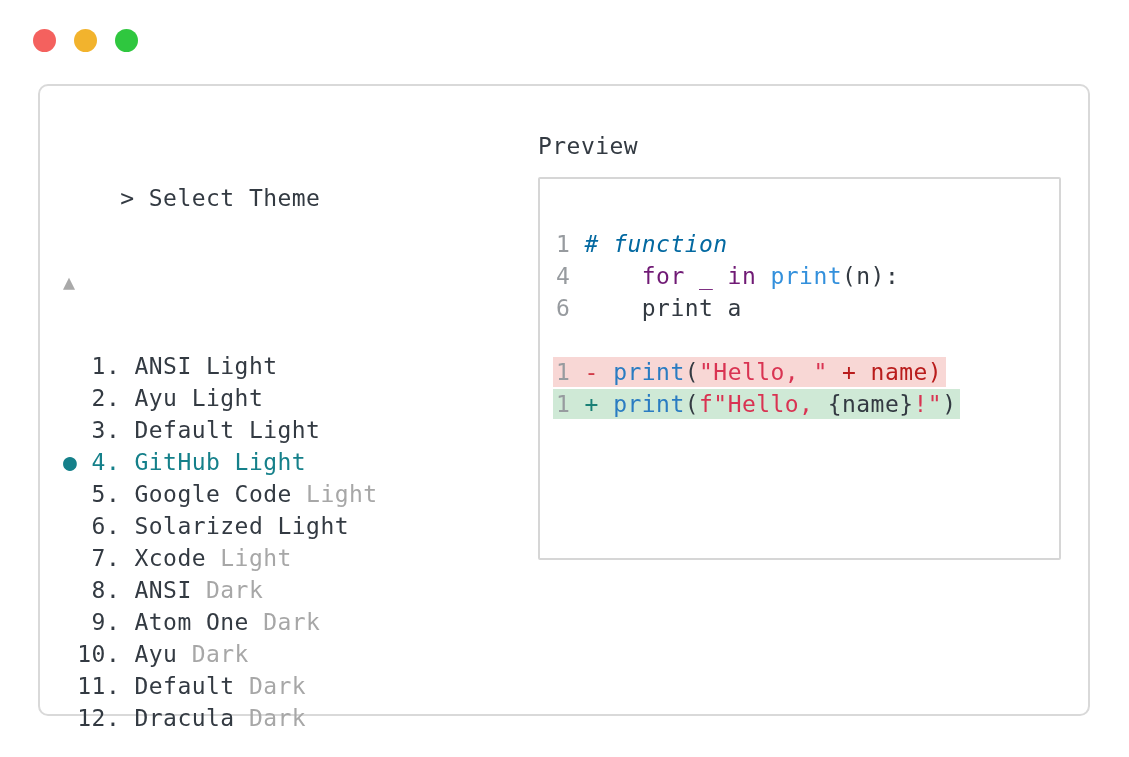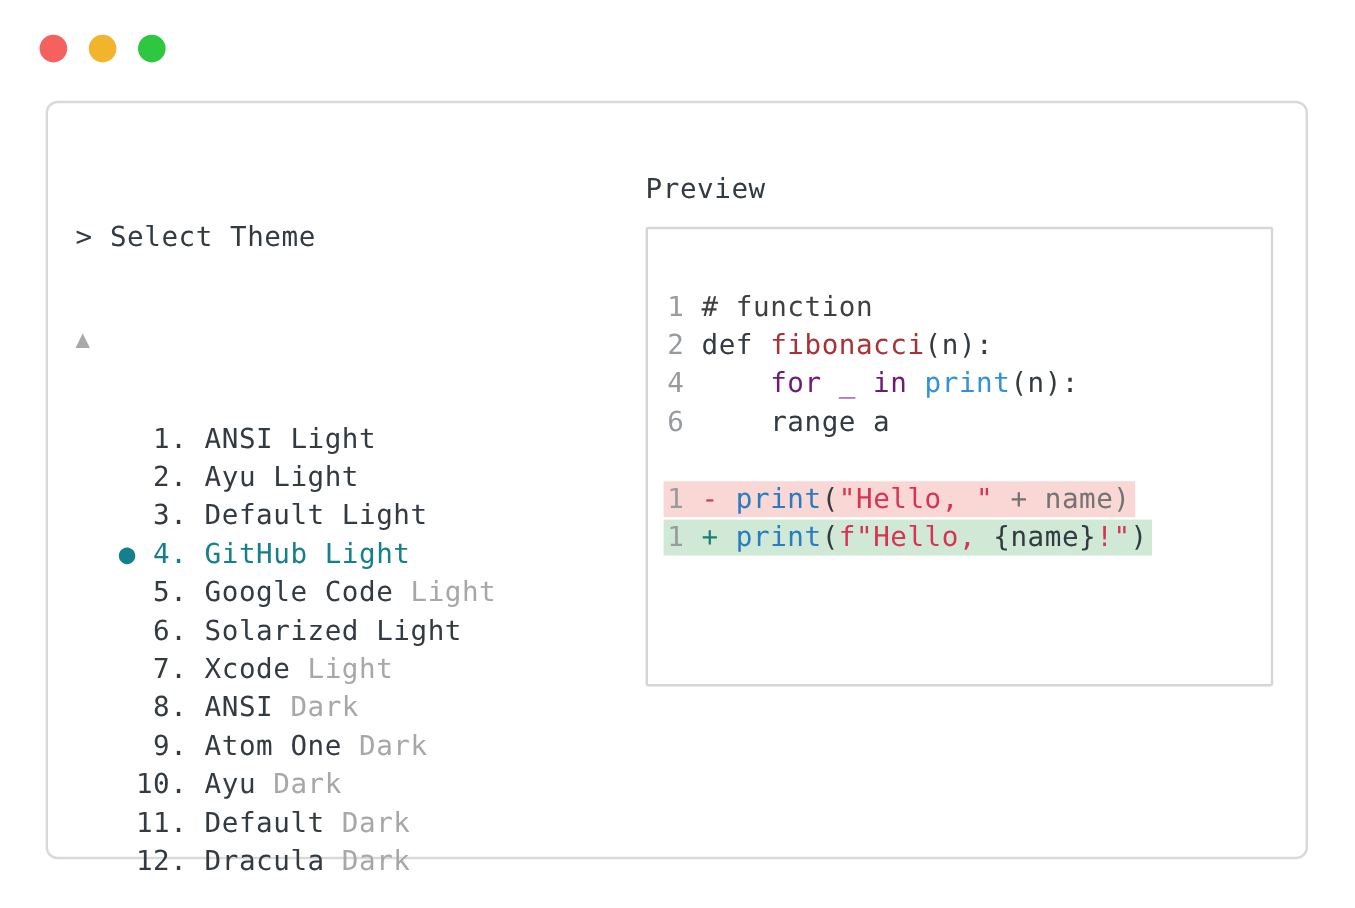--- a/index.html
+++ b/index.html
@@ -15,27 +15,27 @@
        font-family:"DejaVu Sans Mono","Liberation Mono",monospace;
        font-size:23px;letter-spacing:0.45px;color:var(--text);}
   .traffic-lights{position:absolute;left:33px;top:29px;display:flex;gap:18px;}
   .dot{width:23px;height:23px;border-radius:50%;display:inline-block;}
   .dot.red{background:var(--light-red);}
   .dot.yellow{background:var(--light-yellow);}
   .dot.green{background:var(--light-green);}
   .window{position:absolute;left:38px;top:84px;width:1052px;height:632px;
           border:2px solid var(--window-border);border-radius:10px;background:#fff;}
   .left-pane{position:absolute;left:23px;top:44px;white-space:pre;}
-  .line{height:32px;line-height:32px;white-space:pre;}
+  .line{height:32px;line-height:32px;white-space:pre;text-align:center;}
   .arrow{height:32px;line-height:32px;font-size:20px;cursor:default;}
   .arrow.up{color:var(--arrow-up);}
-  .theme-row{height:32px;line-height:32px;white-space:pre;cursor:pointer;margin-left:36px;}
+  .theme-row{height:32px;line-height:32px;white-space:pre;cursor:pointer;}
   .sel{color:var(--selection);}
   .dimmed{color:var(--dim);}
-  .right-pane{position:absolute;left:498px;top:56px;width:525px;}
+  .right-pane{position:absolute;left:498px;top:44px;width:525px;}
   .preview-label{height:32px;line-height:32px;}
   .preview-box{margin-top:15px;width:523px;height:383px;border:2px solid var(--preview-border);
                border-radius:2px;background:#fff;padding:49px 0 0 16px;overflow:hidden;}
   .code-line{height:32px;line-height:32px;white-space:pre;}
   .line-content{display:inline-block;height:30px;line-height:30px;white-space:pre;}
   .line-content.removed{background:var(--removed-bg);padding:0 4px 0 3px;margin-left:-3px;}
   .line-content.added{background:var(--added-bg);padding:0 4px 0 3px;margin-left:-3px;}
   .lineno{color:var(--lineno);}
 </style>
 </head>
@@ -54,24 +54,23 @@
     <div class="arrow up">▲</div>
     <div id="theme-list"><div class="theme-row"><span class="">  1. </span><span class="">ANSI</span><span class=""> Light</span></div><div class="theme-row"><span class="">  2. </span><span class="">Ayu</span><span class=""> Light</span></div><div class="theme-row"><span class="">  3. </span><span class="">Default</span><span class=""> Light</span></div><div class="theme-row"><span class="sel">● 4. </span><span class="sel">GitHub</span><span class="sel"> Light</span></div><div class="theme-row"><span class="">  5. </span><span class="">Google Code</span><span class="dimmed"> Light</span></div><div class="theme-row"><span class="">  6. </span><span class="">Solarized</span><span class=""> Light</span></div><div class="theme-row"><span class="">  7. </span><span class="">Xcode</span><span class="dimmed"> Light</span></div><div class="theme-row"><span class="">  8. </span><span class="">ANSI</span><span class="dimmed"> Dark</span></div><div class="theme-row"><span class="">  9. </span><span class="">Atom One</span><span class="dimmed"> Dark</span></div><div class="theme-row"><span class=""> 10. </span><span class="">Ayu</span><span class="dimmed"> Dark</span></div><div class="theme-row"><span class=""> 11. </span><span class="">Default</span><span class="dimmed"> Dark</span></div><div class="theme-row"><span class=""> 12. </span><span class="">Dracula</span><span class="dimmed"> Dark</span></div></div>
     
     
   </div>
 
   <div class="right-pane">
     <div class="preview-label">Preview</div>
     <div class="preview-box">
       <div id="code-block">
-          <div class="code-line"><span class="line-content"><span class="lineno">1 </span><span style="color: #404040;"># function</span></span></div>
-          <div class="code-line"><span class="line-content"><span class="lineno">2 </span><span style="color: rgb(51, 58, 66);">def </span><span style="color: rgb(169, 50, 54);">fibonacci</span><span style="color: rgb(51, 58, 66);">(n):</span></span></div>
+          <div class="code-line"><span class="line-content"><span class="lineno">1 </span><span style="color: #0369a1; font-style: italic;"># function</span></span></div>
           <div class="code-line"><span class="line-content"><span class="lineno">4 </span><span style="color: #701a75;">    for _ in </span><span style="color: rgb(51, 144, 220);">print</span><span style="color: rgb(51, 58, 66);">(n):</span></span></div>
-          <div class="code-line"><span class="line-content"><span class="lineno">6 </span><span style="color: rgb(51, 58, 66);">    range a</span></span></div>
+          <div class="code-line"><span class="line-content"><span class="lineno">6 </span><span style="color: rgb(51, 58, 66);">    print a</span></span></div>
           <div class="code-line"> </div>
-          <div class="code-line"><span class="line-content removed"><span class="lineno">1 </span><span style="color: rgb(210, 59, 72);">- </span><span style="color: rgb(42, 124, 194);">print</span><span style="color: rgb(51, 58, 66);">(</span><span style="color: rgb(217, 51, 82);">"Hello, "</span><span style="color: #737373;"> + name)</span></span></div>
+          <div class="code-line"><span class="line-content removed"><span class="lineno">1 </span><span style="color: rgb(210, 59, 72);">- </span><span style="color: rgb(42, 124, 194);">print</span><span style="color: rgb(51, 58, 66);">(</span><span style="color: rgb(217, 51, 82);">"Hello, "</span><span style="color: #b91c1c;"> + name)</span></span></div>
           <div class="code-line"><span class="line-content added"><span class="lineno">1 </span><span style="color: rgb(26, 128, 118);">+ </span><span style="color: rgb(42, 124, 194);">print</span><span style="color: rgb(51, 58, 66);">(</span><span style="color: rgb(217, 51, 82);">f"Hello, </span><span style="color: rgb(51, 58, 66);">{name}</span><span style="color: rgb(217, 51, 82);">!"</span><span style="color: rgb(51, 58, 66);">)</span></span></div>
         </div>
     </div>
   </div>
 
 </div>
 
 </body></html>

